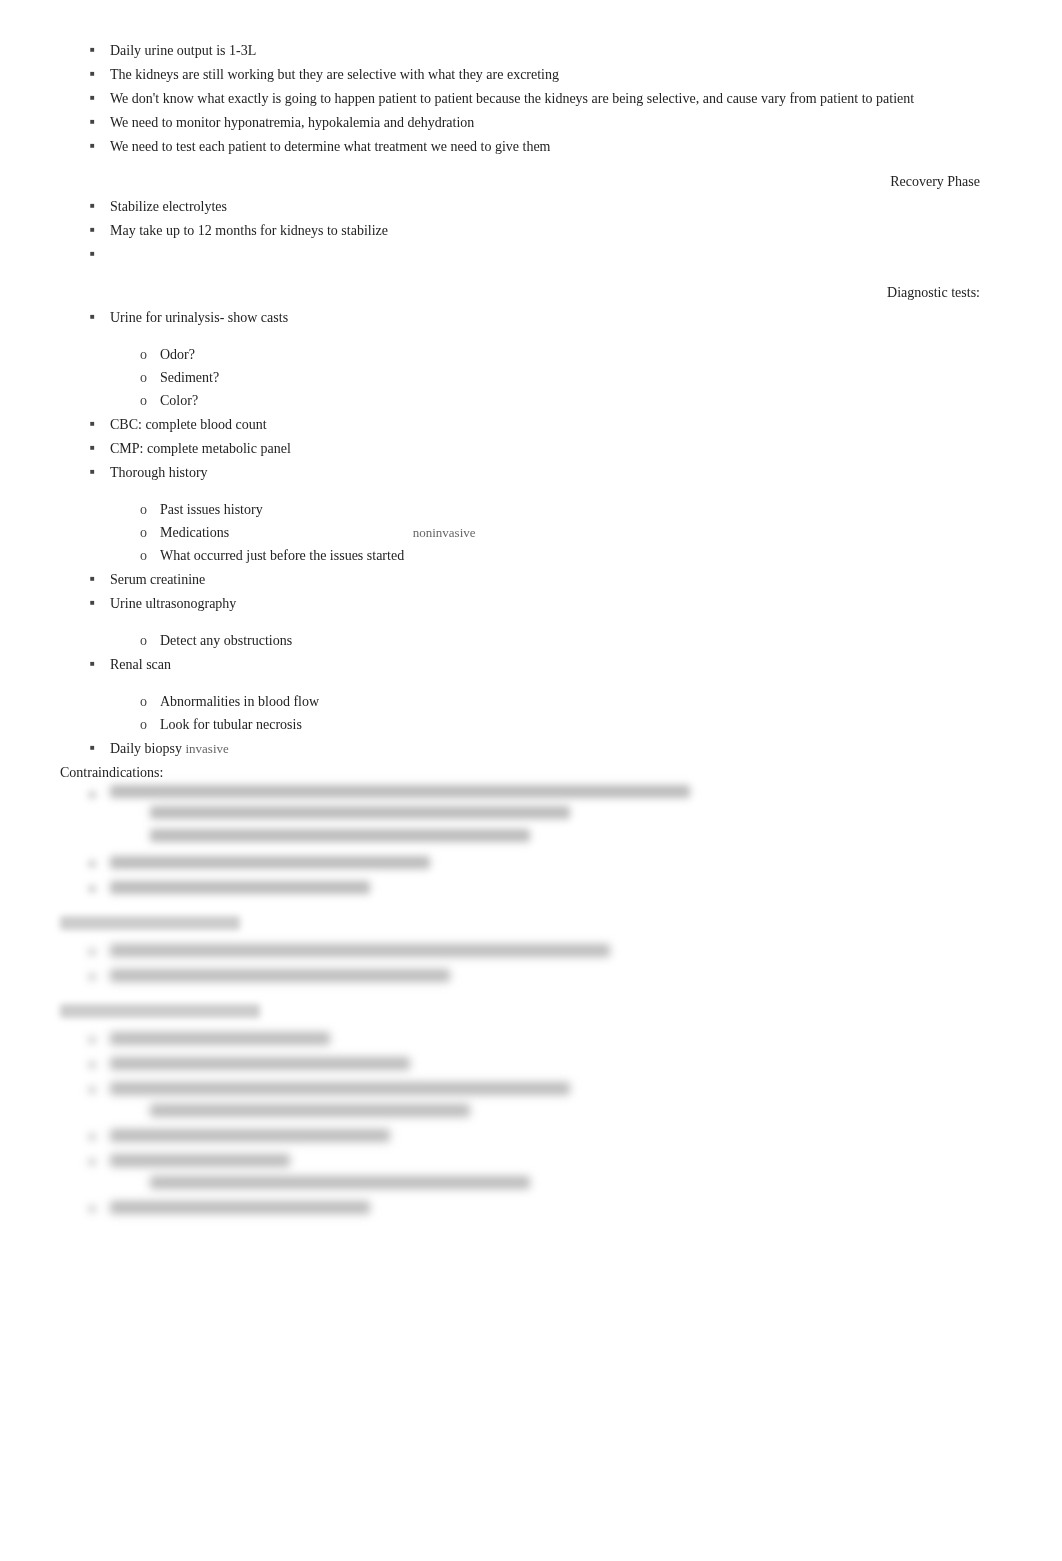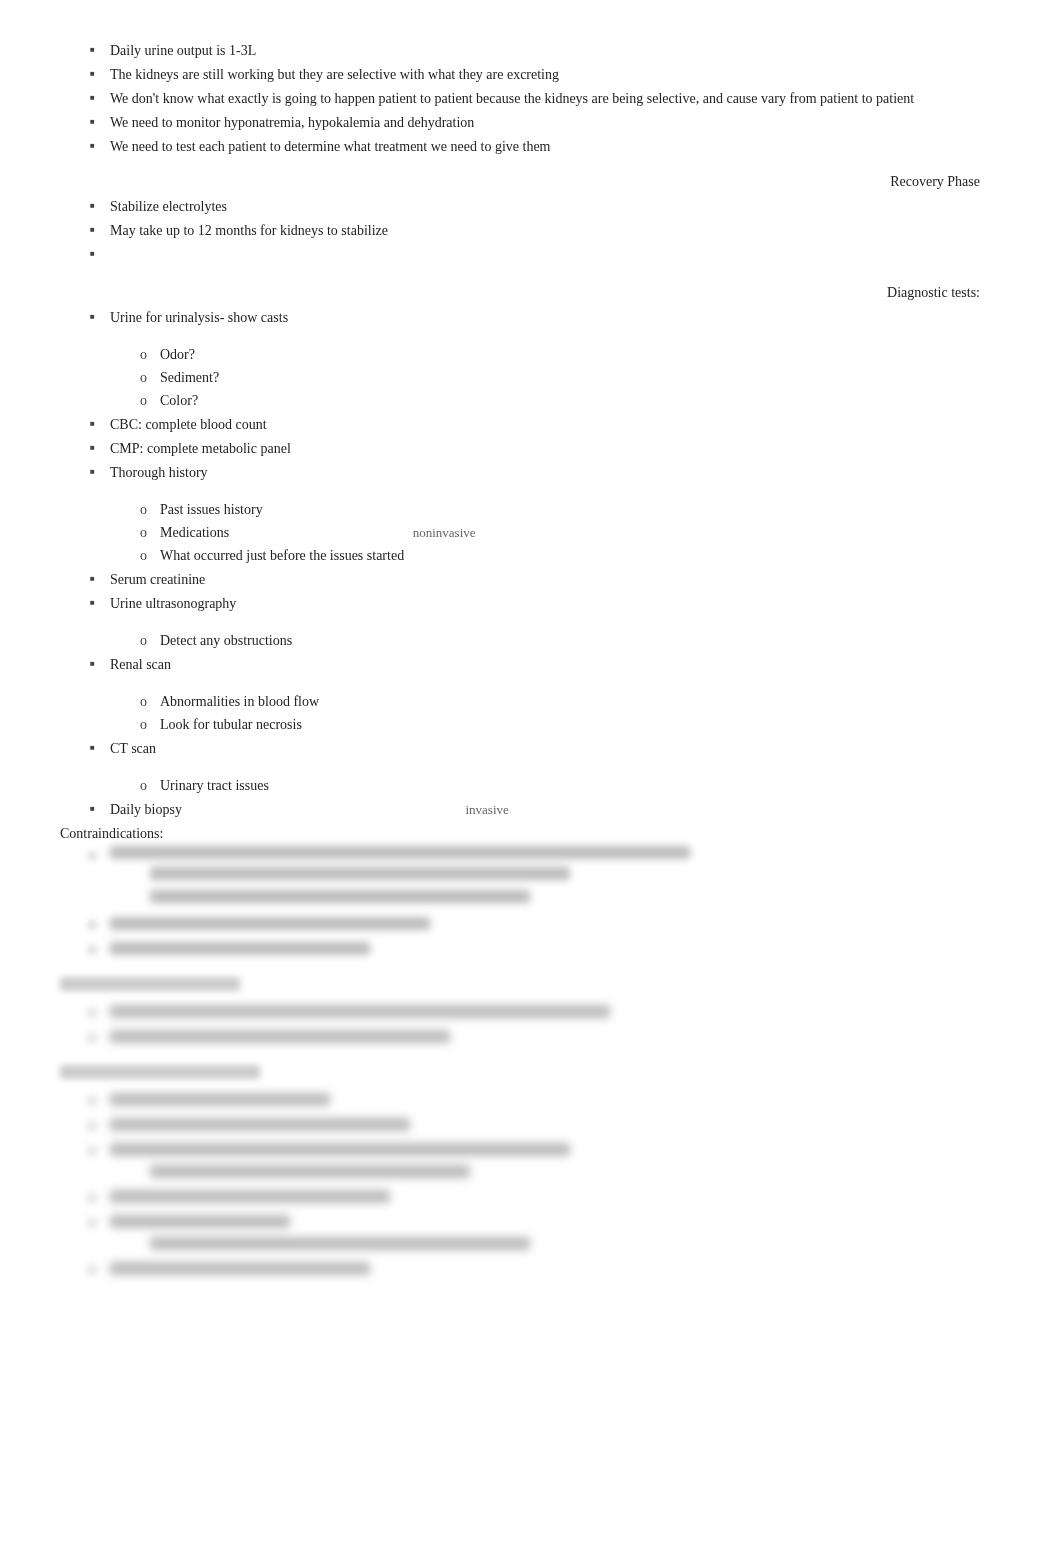--- a/index.html
+++ b/index.html
@@ -153,30 +153,24 @@
     </li>
 
     <li>
       <span>Renal scan</span>
       <ul class="sub-list">
         <li>Abnormalities in blood flow</li>
         <li>Look for tubular necrosis</li>
       </ul>
     </li>
 
-    <li>
-      <span>CT scan</span>
-      <ul class="sub-list">
-        <li>Urinary tract issues</li>
-      </ul>
-    </li>
 
     <li>
       <span>Daily biopsy</span>
-      <span style="margin-left: 280px;" class="invasive-label">invasive</span>
+      <span style="" class="invasive-label">invasive</span>
     </li>
 
   </ul>
 
   <div class="contraindications-section">
     <span>Contraindications:</span>
   </div>
 
   <div class="blurred-paragraph">
     <ul class="bullet-list" style="filter:blur(3px); color:#aaa;">

